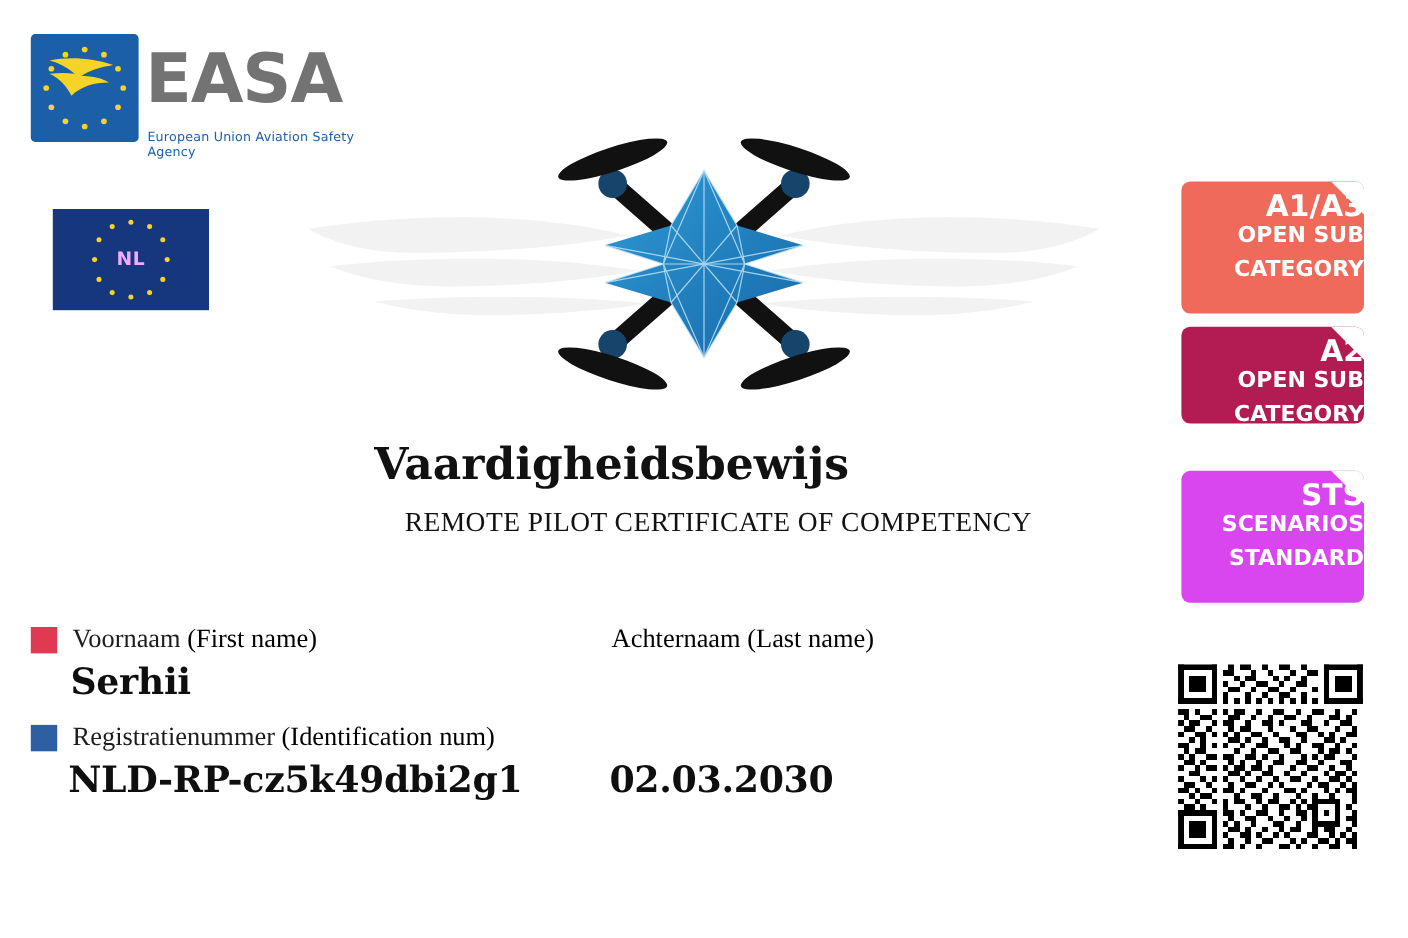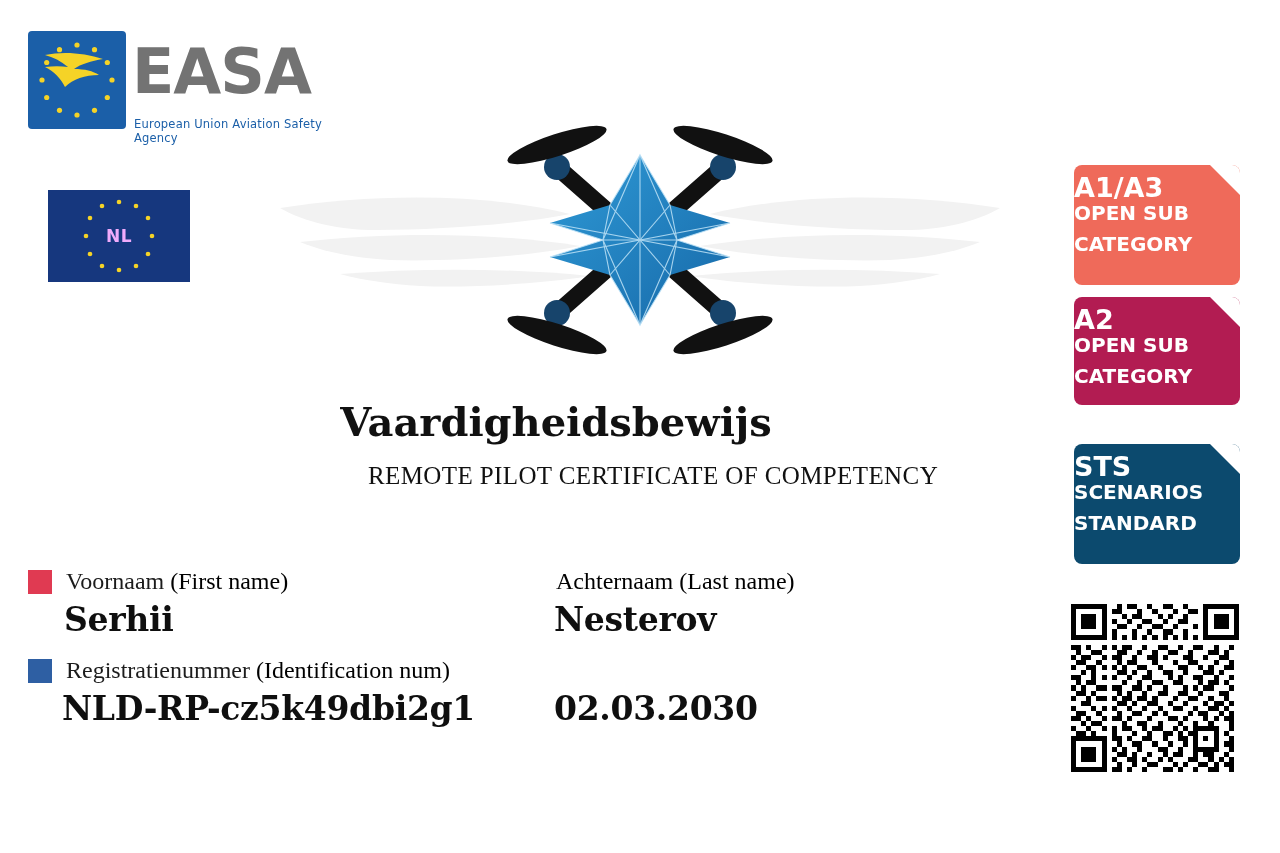--- a/index.html
+++ b/index.html
@@ -167,21 +167,21 @@
   }
 
   
   .badge {
     position: absolute;
     right: 40px;
     width: 166px;
     border-radius: 8px;
     color: #ffffff;
     font-family: "DejaVu Sans", sans-serif;
-    text-align: left;
+    text-align: right;
     overflow: hidden;
   }
   .badge .corner {
     position: absolute;
     right: 0;
     top: 0;
     width: 0;
     height: 0;
     border-top: 30px solid #ffffff;
     border-left: 30px solid transparent;
@@ -192,22 +192,22 @@
     line-height: 1.08;
     padding-top: 8px;
   }
   .badge .small {
     font-weight: bold;
     font-size: 20px;
     line-height: 1.12;
     padding-bottom: 8px;
   }
   #badge-a1a3 { top: 165px; height: 120px; background: #ef6a5a; }
-  #badge-a2   { top: 297px; height: 108px; background: #b21c52; }
-  #badge-sts  { top: 444px; height: 120px; background: #0c4a6e; }
+  #badge-a2   { top: 297px; height: 88px; background: #b21c52; }
+  #badge-sts  { top: 428px; height: 120px; background: #d946ef; }
 
   
   .field-square {
     position: absolute;
     width: 24px;
     height: 24px;
   }
   .sq-red  { background: #e03a52; }
   .sq-blue { background: #2e5fa3; }
 
@@ -387,21 +387,20 @@
   <div class="label" id="lbl-first">
     <span class="nl">Voornaam  </span>
     <span class="en">(First name)</span>
   </div>
   <div class="value" id="val-first">Serhii</div>
 
   <div class="label" id="lbl-last">
     <span class="en">Achternaam  </span>
     <span class="en">(Last name)</span>
   </div>
-  <div class="value" id="val-last">Nesterov</div>
 
   <div class="field-square sq-blue" id="sq-reg"></div>
   <div class="label" id="lbl-reg">
     <span class="nl">Registratienummer  </span>
     <span class="en">(Identification num)</span>
   </div>
   <div class="value" id="val-reg">NLD-RP-cz5k49dbi2g1</div>
 
   <div class="value" id="val-exp">02.03.2030</div>
 

